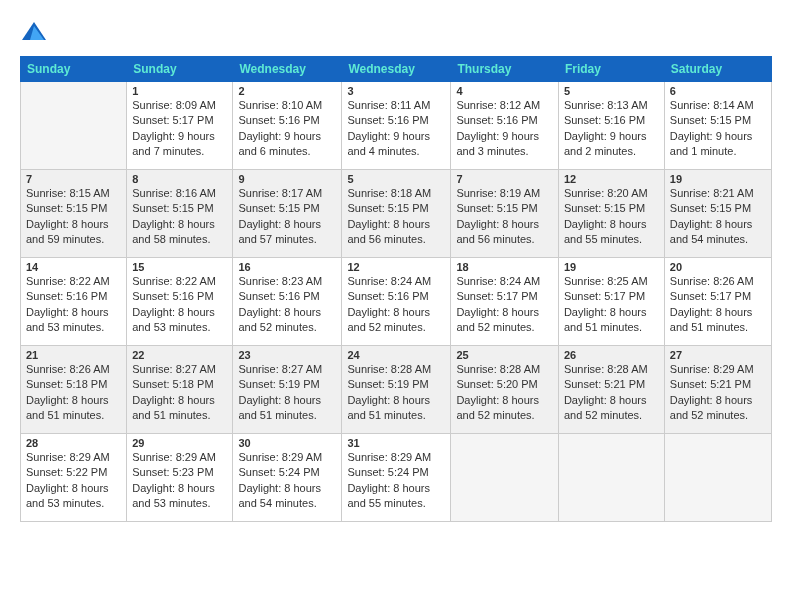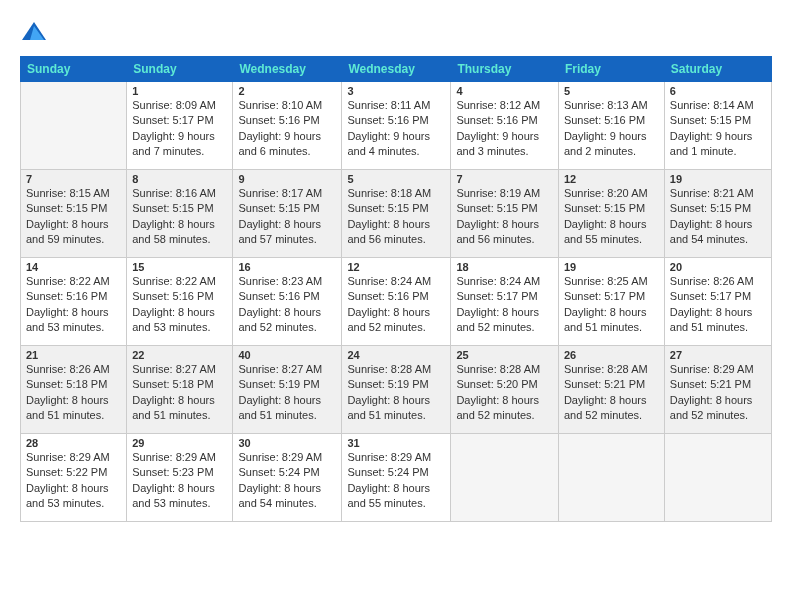--- a/index.html
+++ b/index.html
@@ -226,21 +226,21 @@
         <tr class="row-shade">
           <td>
             <span class="day-num">21</span>
             <div class="day-info">Sunrise: 8:26 AM<br>Sunset: 5:18 PM<br>Daylight: 8 hours and 51 minutes.</div>
           </td>
           <td>
             <span class="day-num">22</span>
             <div class="day-info">Sunrise: 8:27 AM<br>Sunset: 5:18 PM<br>Daylight: 8 hours and 51 minutes.</div>
           </td>
           <td>
-            <span class="day-num">40</span>
+            <span class="day-num">23</span>
             <div class="day-info">Sunrise: 8:27 AM<br>Sunset: 5:19 PM<br>Daylight: 8 hours and 51 minutes.</div>
           </td>
           <td>
             <span class="day-num">24</span>
             <div class="day-info">Sunrise: 8:28 AM<br>Sunset: 5:19 PM<br>Daylight: 8 hours and 51 minutes.</div>
           </td>
           <td>
             <span class="day-num">25</span>
             <div class="day-info">Sunrise: 8:28 AM<br>Sunset: 5:20 PM<br>Daylight: 8 hours and 52 minutes.</div>
           </td>

